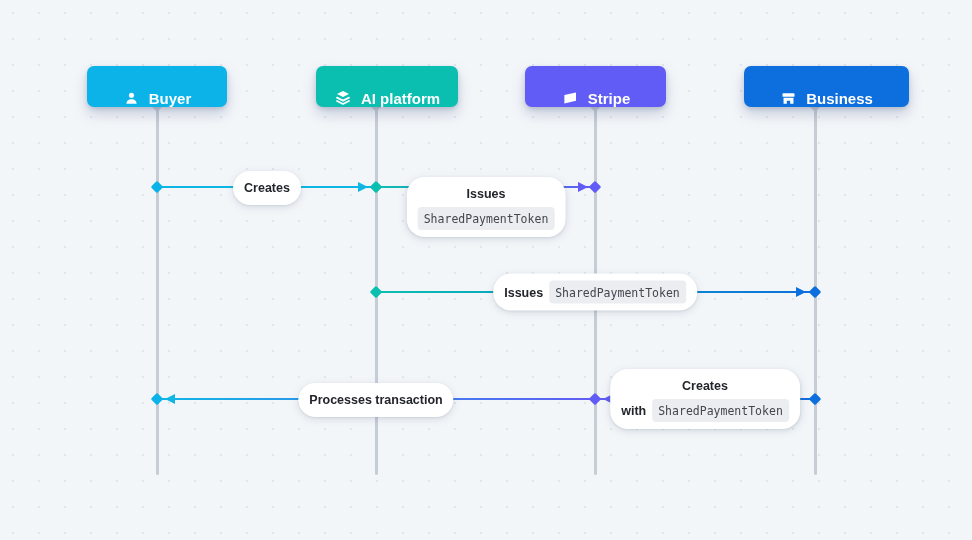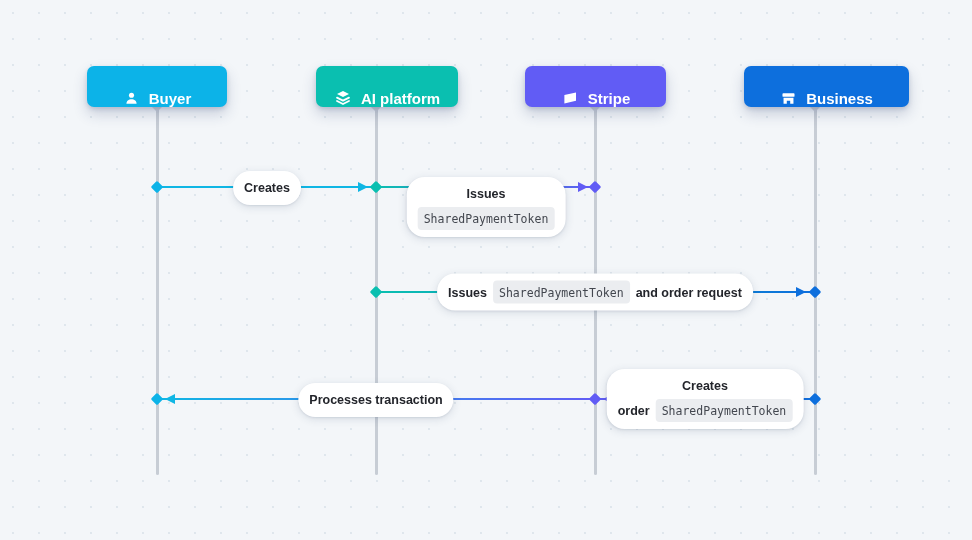--- a/index.html
+++ b/index.html
@@ -140,30 +140,29 @@
       </div>
     <div class="row">
         <span class="chip">SharedPaymentToken</span>
       </div>
   </div>
 
   <div class="note n-m3">
     <div class="row">
       <span>Issues</span>
       <span class="chip">SharedPaymentToken</span>
-      <span>and order request</span>
     </div>
   </div>
 
   <div class="note n-m4">
     <div class="row">
       <span>Creates</span>
     </div>
     <div class="row">
-      <span>order</span>
+      <span>with</span>
       <span class="chip">SharedPaymentToken</span>
     </div>
   </div>
 
   <div class="note n-m5">
     <div class="row">
         <span>Processes transaction</span>
       </div>
   </div>
 

